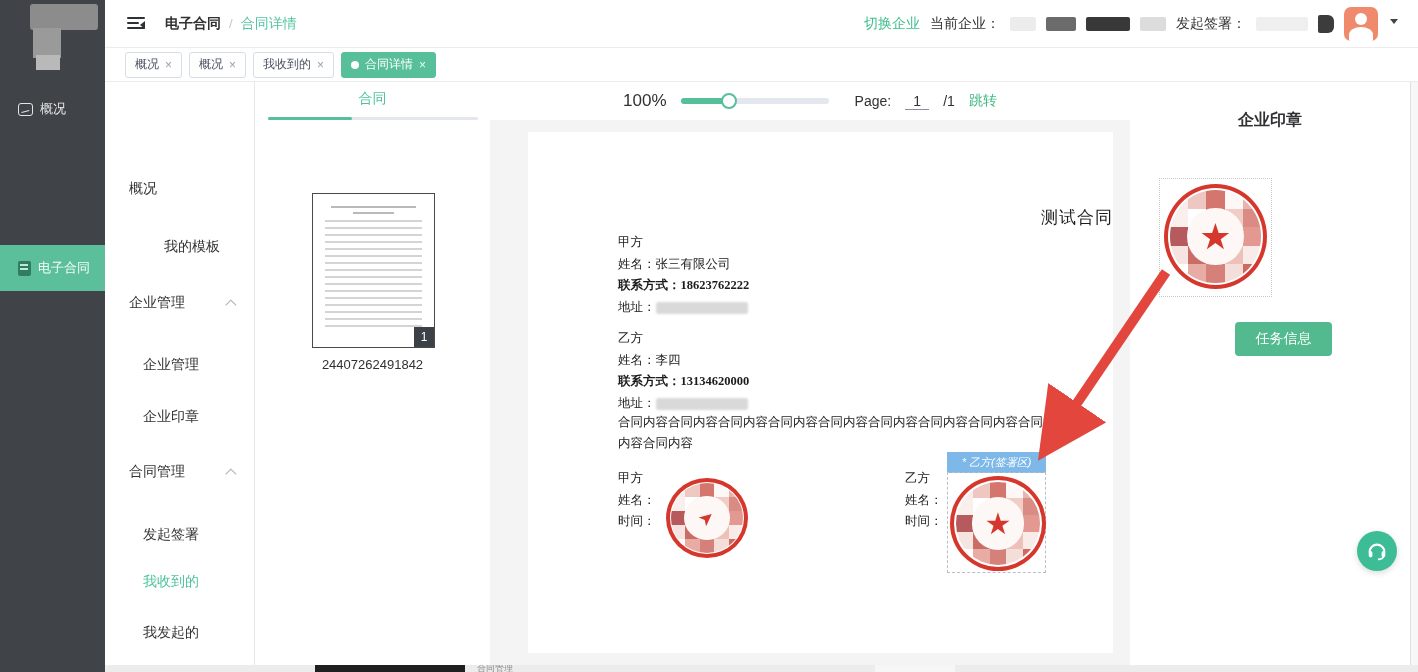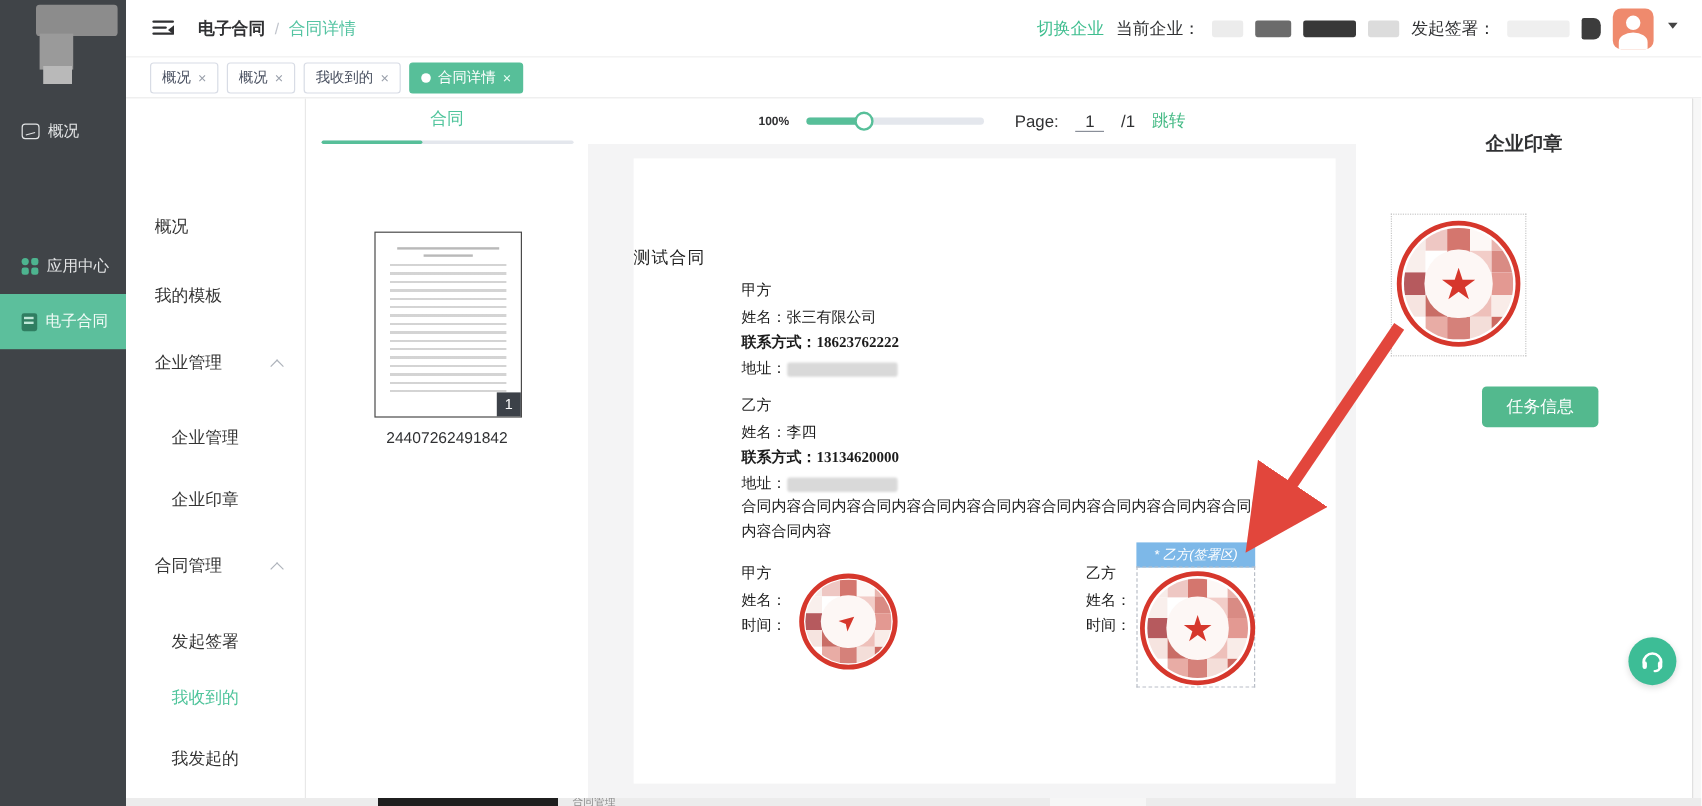--- a/index.html
+++ b/index.html
@@ -69,30 +69,30 @@
   .thumb { position:absolute; left:57px; top:111px; width:123px; height:155px; background:#fff; border:1px solid #4a4a4a; cursor:pointer; }
   .thumb .tl { position:absolute; left:18px; right:18px; height:2px; background:#b9b9b9; }
   .thumb .lines { position:absolute; left:12px; right:12px; top:26px; bottom:16px;
      background:repeating-linear-gradient(#c9c9c9 0 2px, transparent 2px 7px); opacity:.8; }
   .thumb .badge { position:absolute; right:0; bottom:0; width:20px; height:20px; background:#3c4148; color:#fff; font-size:12px; display:flex; align-items:center; justify-content:center; }
   .thumb-name { position:absolute; left:0; top:275px; width:235px; text-align:center; font-size:13px; color:#303133; }
 
   
   .viewer { position:absolute; left:490px; top:82px; width:640px; height:583px; background:#fff; z-index:1; }
   .v-toolbar { height:38px; display:flex; align-items:center; justify-content:center; gap:14px; background:#fff; font-size:14px; color:#303133; }
-  .zoom-val { font-size:10px;font-weight:bold; }
+  .zoom-val { font-size:17px; }
   .slider { position:relative; width:148px; height:6px; background:#e4e7ed; border-radius:3px; cursor:pointer; }
   .slider .fill { position:absolute; left:0; top:0; width:48px; height:6px; background:#57bf99; border-radius:3px; }
   .slider .knob { position:absolute; left:40px; top:-5px; width:16px; height:16px; background:#fff; border:2px solid #57bf99; border-radius:50%; }
   .page-label { margin-left:12px; }
   .page-input { width:24px; border:none; border-bottom:1px solid #8a8f99; text-align:center; font-size:14px; color:#303133; background:transparent; font-family:inherit; }
   .jump { color:#42b983; cursor:pointer; }
   .v-canvas { position:absolute; left:0; top:38px; width:640px; height:545px; background:#f4f4f5; }
   .page { position:absolute; left:38px; top:12px; width:585px; height:521px; background:#fff; font-family:"Liberation Serif", serif; color:#1c1c1c; }
-  .doc-title { position:absolute; left:0; top:74px; width:100%; text-align:left; font-size:14px; letter-spacing:1px; }
+  .doc-title { position:absolute; left:0; top:74px; width:100%; text-align:right; font-size:17px; letter-spacing:1px; }
   .party { position:absolute; left:90px; font-size:12.5px; line-height:21.5px; }
   .party .num { font-family:"Liberation Serif", serif; font-weight:bold; }
   .addr-redact { display:inline-block; width:92px; height:12px; background:#d9d9d9; border-radius:2px; filter:blur(1px); vertical-align:middle; }
   .doc-body { position:absolute; left:90px; top:280px; width:478px; font-size:12.5px; line-height:21px; }
   .sig { position:absolute; font-size:12.5px; line-height:21.5px; }
 
   
   .seal { position:relative; }
   .seal .mosaic { position:absolute; inset:6%; display:grid; grid-template-columns:repeat(5,1fr); grid-template-rows:repeat(5,1fr); border-radius:50%; overflow:hidden; }
   .seal .ring { position:absolute; inset:0; border:4px solid #d6372c; border-radius:50%; }
@@ -131,29 +131,20 @@
 
   <aside class="dark-sidebar">
     <div class="logo-blob">
         <i class="b1"></i>
         <i class="b2"></i>
         <i class="b3"></i>
       </div>
     <div class="side-item" style="top:90px;">
       <span class="icon-chart"></span>
       <span>概况</span>
-    </div>
-    <div class="side-item" style="top:203px;">
-      <span class="icon-grid">
-          <span></span>
-          <span></span>
-          <span></span>
-          <span></span>
-        </span>
-      <span>应用中心</span>
     </div>
     <div class="side-item active" style="top:245px;">
       <span class="icon-doc"></span>
       <span>电子合同</span>
     </div>
   </aside>
 
   <header class="header">
     <div class="collapse-icon">
         <i></i>
@@ -198,21 +189,21 @@
       <span class="dot"></span>
       <span>合同详情</span>
       <span class="x">×</span>
     </div>
   </div>
 
   <nav class="subnav">
     <div class="nav-item" style="top:95px;">
         <span class="lbl">概况</span>
       </div>
-    <div class="nav-item" style="top:153px;">
+    <div class="nav-item" style="top:153px;justify-content:center;">
         <span class="lbl">我的模板</span>
       </div>
     <div class="nav-item" style="top:209px;">
         <span class="lbl">企业管理</span>
         <i class="chev-up"></i>
       </div>
     <div class="nav-item child" style="top:271px;">
         <span class="lbl">企业管理</span>
       </div>
     <div class="nav-item child" style="top:323px;">

